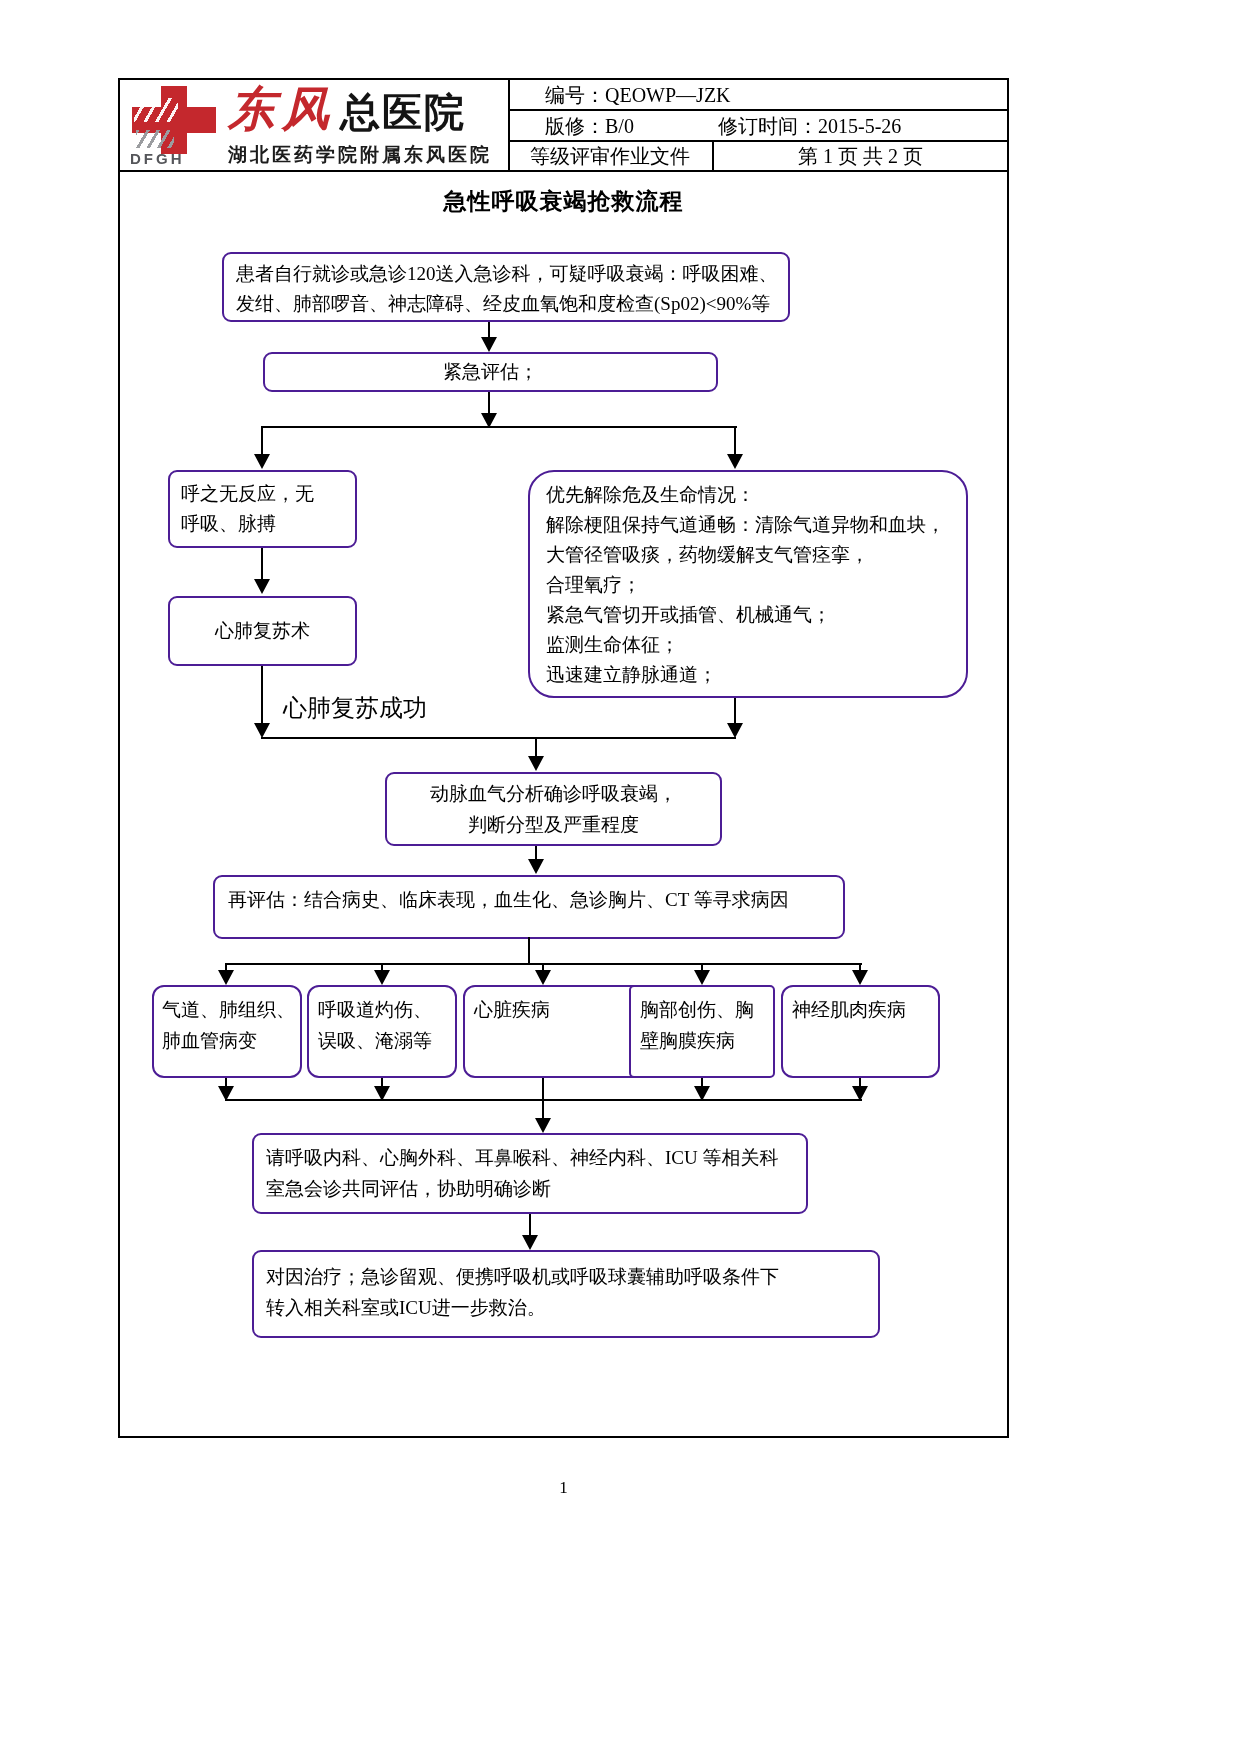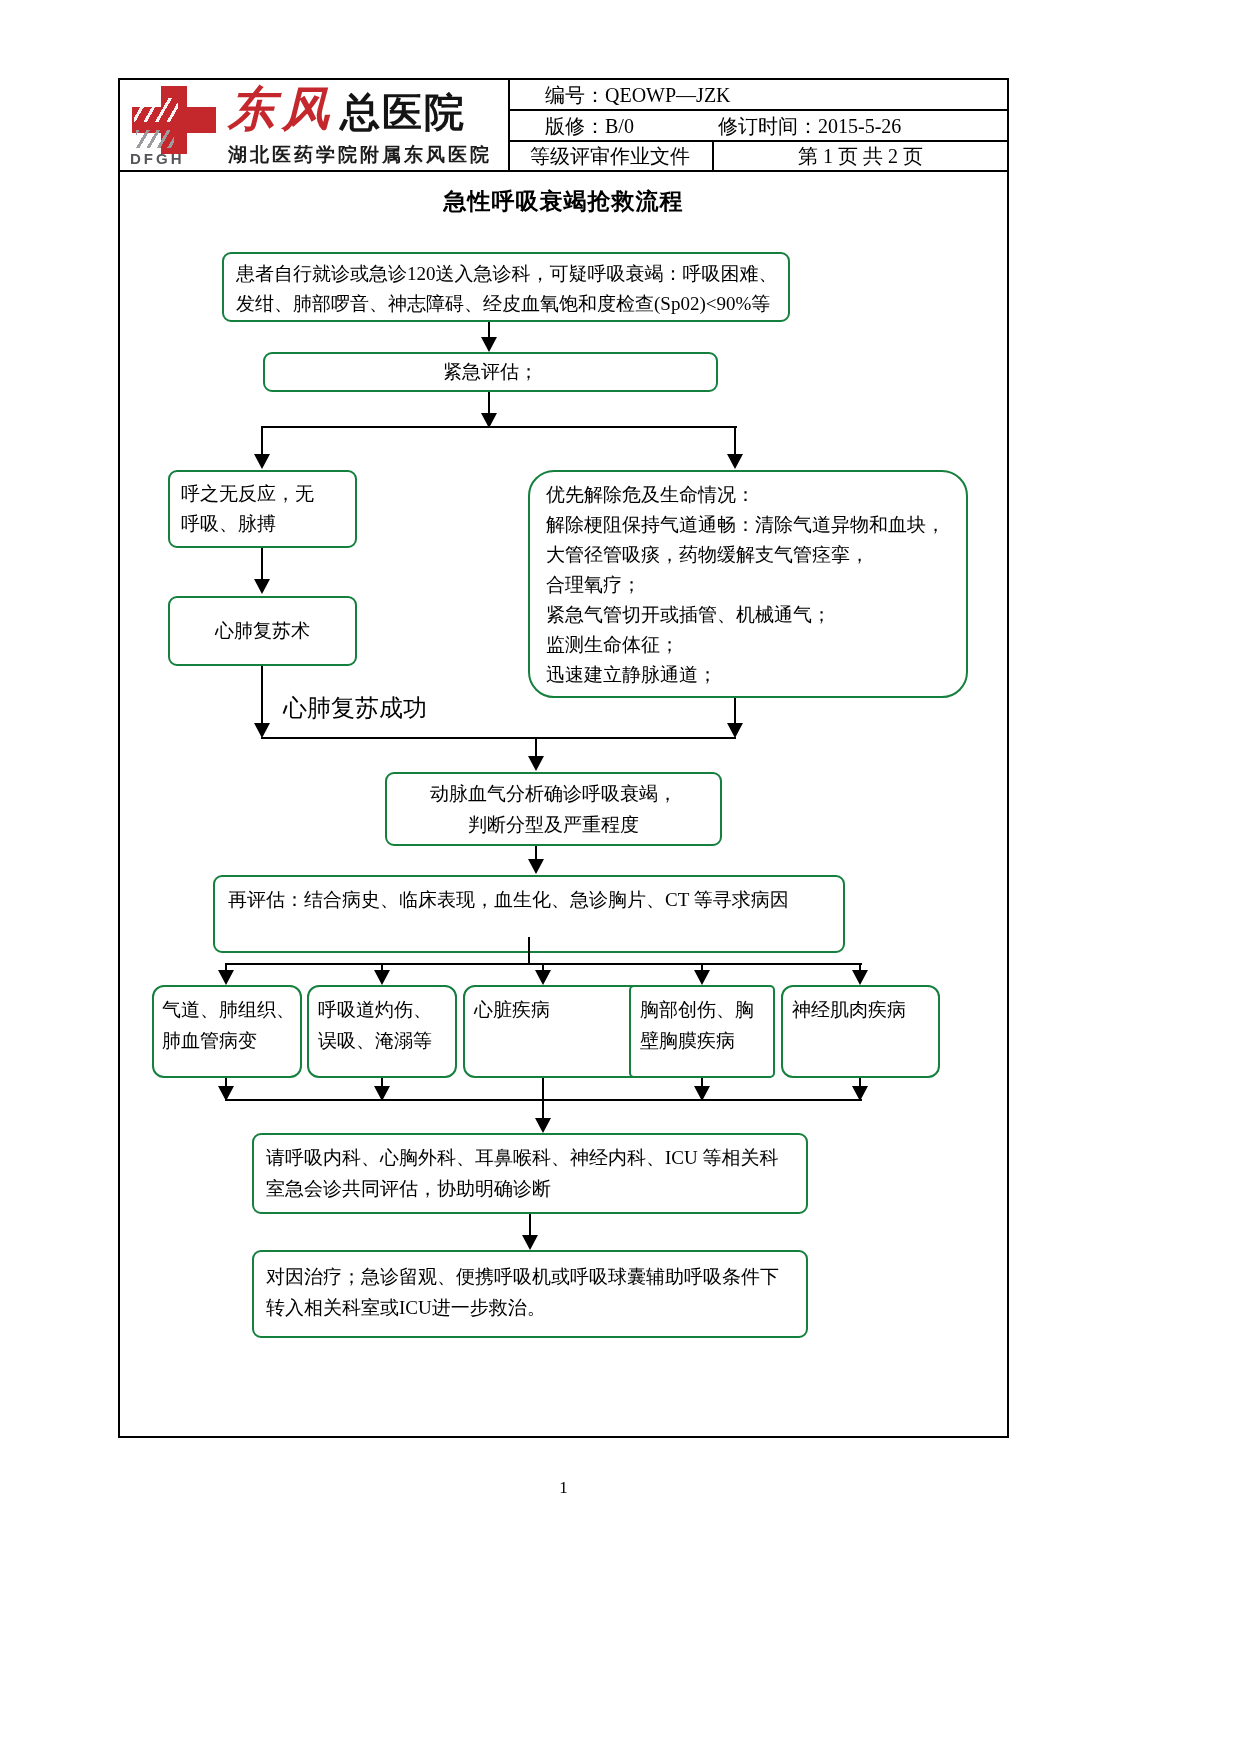--- a/index.html
+++ b/index.html
@@ -4,21 +4,21 @@
 <style>
   html,body{margin:0;padding:0;background:#e8e8e8;}
   .page{position:relative;width:1239px;height:1754px;background:#ffffff;margin:0 auto;
         font-family:"Liberation Serif","DejaVu Serif",serif;color:#000;overflow:hidden;}
   .abs{position:absolute;}
   .border-frame{position:absolute;border:2px solid #000;box-sizing:border-box;background:transparent;}
   .vline{position:absolute;width:2px;background:#000;}
   .hline{position:absolute;height:2px;background:#000;}
   .ah-down{position:absolute;width:0;height:0;border-left:8px solid transparent;
            border-right:8px solid transparent;border-top:15px solid #000;}
-  .fbox{position:absolute;border:2px solid #15803d;border-radius:9px;background:#fff;
+  .fbox{position:absolute;border:2px solid #4c1d95;border-radius:9px;background:#fff;
         box-sizing:border-box;font-size:19px;line-height:30px;}
   .fbox .ln{white-space:nowrap;}
   .center-text{display:flex;align-items:center;justify-content:center;text-align:center;}
   .hdr-text{position:absolute;font-size:20px;white-space:nowrap;}
   .logo-red{background:#c4282d;position:absolute;}
   .hatch-white{position:absolute;background:repeating-linear-gradient(120deg,rgba(255,255,255,.95) 0 3px,rgba(255,255,255,0) 3px 10px);}
   .hatch-gray{position:absolute;background:repeating-linear-gradient(120deg,#9b9da0 0 3px,rgba(255,255,255,0) 3px 9px);}
   .sans{font-family:"Liberation Sans","DejaVu Sans",sans-serif;}
 </style>
 </head>
@@ -109,21 +109,21 @@
   <div class="ah-down" style="left:528px;top:756px;"></div>
 
   <div class="fbox" style="left:385px;top:772px;width:337px;height:74px;padding-top:4px;line-height:31px;text-align:center;">
     <div class="ln">动脉血气分析确诊呼吸衰竭，</div>
     <div class="ln">判断分型及严重程度</div>
   </div>
 
   <div class="vline" style="left:535px;top:846px;height:13px;"></div>
   <div class="ah-down" style="left:528px;top:859px;"></div>
 
-  <div class="fbox" style="left:213px;top:875px;width:632px;height:78px;padding:8px 0 0 13px;">
+  <div class="fbox" style="left:213px;top:875px;width:632px;height:64px;padding:8px 0 0 13px;">
     <div class="ln">再评估：结合病史、临床表现，血生化、急诊胸片、CT 等寻求病因</div>
   </div>
 
   <div class="vline" style="left:528px;top:937px;height:27px;"></div>
   <div class="hline" style="left:225px;top:963px;width:637px;"></div>
 
   <div class="vline" style="left:225px;top:965px;height:6px;"></div>
   <div class="ah-down" style="left:218px;top:970px;"></div>
   <div class="vline" style="left:381px;top:965px;height:6px;"></div>
   <div class="ah-down" style="left:374px;top:970px;"></div>
@@ -167,20 +167,20 @@
   <div class="ah-down" style="left:535px;top:1118px;"></div>
 
   <div class="fbox" style="left:252px;top:1133px;width:556px;height:81px;padding:7px 12px;line-height:31px;">
     <div class="ln">请呼吸内科、心胸外科、耳鼻喉科、神经内科、ICU 等相关科</div>
     <div class="ln">室急会诊共同评估，协助明确诊断</div>
   </div>
 
   <div class="vline" style="left:529px;top:1214px;height:21px;"></div>
   <div class="ah-down" style="left:522px;top:1235px;"></div>
 
-  <div class="fbox" style="left:252px;top:1250px;width:556px;height:88px;padding:9px 12px;line-height:31px;">
+  <div class="fbox" style="left:252px;top:1250px;width:628px;height:88px;padding:9px 12px;line-height:31px;">
     <div class="ln">对因治疗；急诊留观、便携呼吸机或呼吸球囊辅助呼吸条件下</div>
     <div class="ln">转入相关科室或ICU进一步救治。</div>
   </div>
 
   <div class="abs" style="left:118px;top:1478px;width:891px;text-align:center;font-size:17px;">1</div>
 
 </div>
 
 </body></html>

